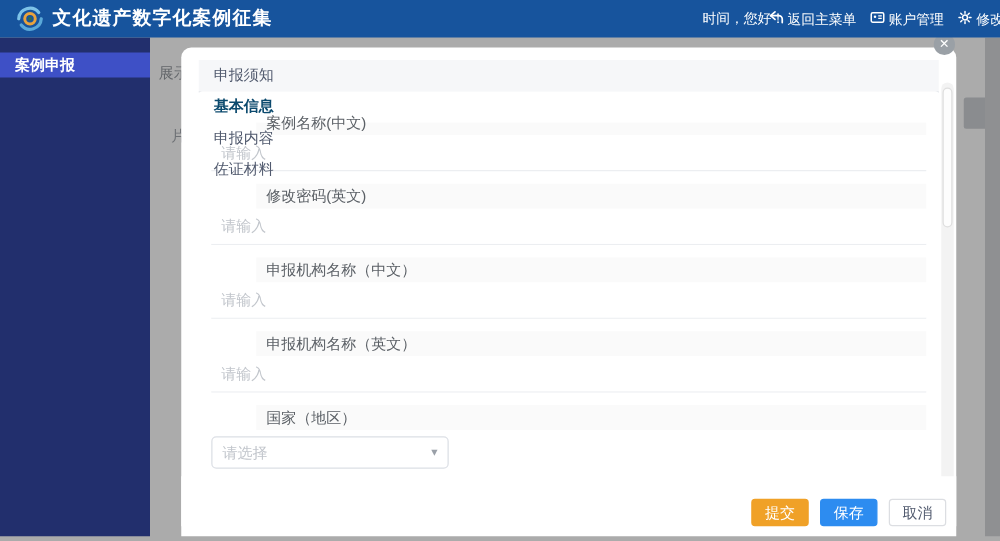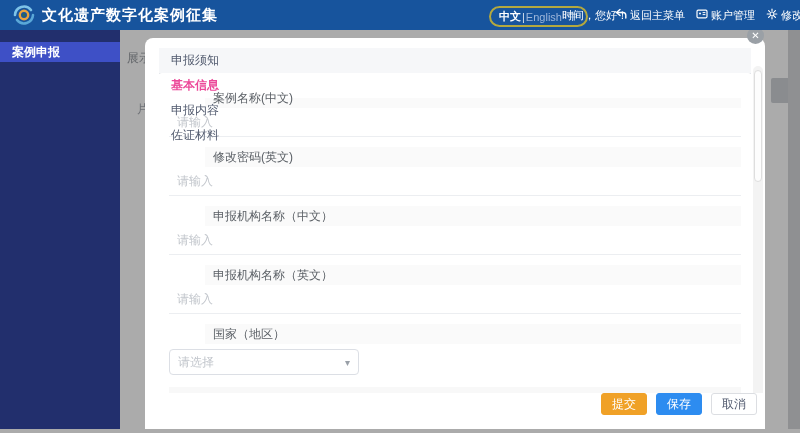--- a/index.html
+++ b/index.html
@@ -46,42 +46,42 @@
   
   .modal { position:absolute; left:145px; top:38px; width:620px; height:395px;
     background:#fff; border-radius:8px 8px 0 0; z-index:10; }
   .modal-close { position:absolute; right:1px; top:-11px; width:17px; height:17px;
     border-radius:50%; background:#9aa0a6; color:#fff; font-size:10px; line-height:17px;
     text-align:center; cursor:pointer; }
   .tabs { margin:10px 14px 0 14px; height:26px; background:#f6f7f9;
     border-bottom:1px solid #e3e6ea; display:flex;flex-direction:column; }
   .tab { padding:0 12px; font-size:12px; line-height:25px; color:#515a6e;
     cursor:pointer; white-space:nowrap; }
-  .tab.active { background:#fff; color:#ec4899; font-weight:bold; border-radius:3px 3px 0 0; }
+  .tab.active { background:#fff; color:#0c4a6e; font-weight:bold; border-radius:3px 3px 0 0; }
   .content { margin:14px 24px 0 24px; }
   .field-group { border-bottom:1px solid #eceef1; margin-bottom:10px; }
   .field-group.no-line { border-bottom:none; }
   .field-label { height:20px; line-height:20px; background:#fafafa; font-size:12px;
     color:#5b6066; padding-left:8px;margin-left:36px; }
   .field-input { display:block; width:100%; height:28px; border:none; outline:none;
     font-size:12px; padding-left:8px; color:#333;
     font-family:"Liberation Sans","DejaVu Sans",sans-serif; }
   .field-input::placeholder { color:#c2c6cc; }
   .select-box { margin-top:5px; width:190px; height:26px; border:1px solid #dcdfe5;
     border-radius:4px; display:flex; align-items:center; justify-content:space-between;
     padding:0 8px; cursor:pointer; background:#fff; }
   .select-placeholder { font-size:12px; color:#c2c6cc; }
   .select-arrow { font-size:10px; color:#9aa0a8; }
   .peek-bar { height:7px; background:#f8f8f8; margin-top:12px; }
   .scroll-track { position:absolute; right:2px; top:28px; width:10px; height:349px;
     background:#f3f3f3; border-radius:5px; }
   .scroll-thumb { position:absolute; right:3px; top:32px; width:8px; height:112px;
     background:#fdfdfd; border:1px solid #dedede; border-radius:4px; cursor:pointer; }
-  .modal-footer { position:absolute; left:0; right:0; bottom:0; height:40px;
-    display:flex; align-items:flex-start; justify-content:flex-end; gap:9px;
+  .modal-footer { position:absolute; left:0; right:0; bottom:12px; height:40px;
+    display:flex; align-items:flex-end; justify-content:flex-end; gap:9px;
     padding-right:8px; background:#fff; }
   .btn { height:22px; line-height:20px; padding:0 10px; font-size:12px;
     border-radius:3px; cursor:pointer; border:1px solid transparent; white-space:nowrap; }
   .btn-warning { background:#f0a127; border-color:#f0a127; color:#fff; }
   .btn-primary { background:#2d8cf0; border-color:#2d8cf0; color:#fff; }
   .btn-default { background:#fff; border-color:#dcdee2; color:#515a6e; }
 </style>
 </head>
 <body>
 
@@ -89,26 +89,20 @@
 
   <div class="header">
     <svg class="logo" viewBox="0 0 24 24">
       <path d="M3 12 a9 9 0 0 1 16 -5" fill="none" stroke="#7ec3e8" stroke-width="2.6" stroke-linecap="round"></path>
       <path d="M21 12 a9 9 0 0 1 -16 5" fill="none" stroke="#5aa8d8" stroke-width="2.6" stroke-linecap="round"></path>
       <circle cx="12" cy="12" r="4.2" fill="none" stroke="#e8a33d" stroke-width="2.4"></circle>
       <circle cx="12" cy="12" r="1.6" fill="#2f6b4f"></circle>
     </svg>
     <div class="app-title">文化遗产数字化案例征集</div>
 
-    <div class="lang-pill">
-      <span class="lang-zh">中文</span>
-      <span class="lang-div">|</span>
-      <span class="lang-en">English</span>
-      <span class="lang-ico">中</span>
-    </div>
 
     <div class="greeting">时间，您好！</div>
 
     <div class="hmenu">
       <div class="hmenu-item">
         <svg class="hicon" viewBox="0 0 12 12">
           <path d="M5 1.5 L1.5 4.5 L5 7.5" fill="none" stroke="#fff" stroke-width="1.4" stroke-linecap="round" stroke-linejoin="round"></path>
           <path d="M1.5 4.5 H8 a2.8 2.8 0 0 1 2.8 2.8 V10" fill="none" stroke="#fff" stroke-width="1.4" stroke-linecap="round"></path>
         </svg>
         <span>返回主菜单</span>

